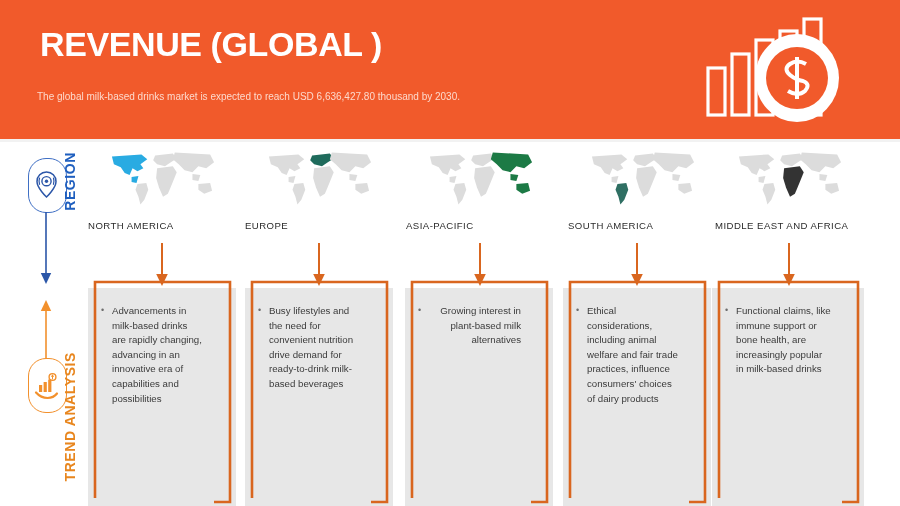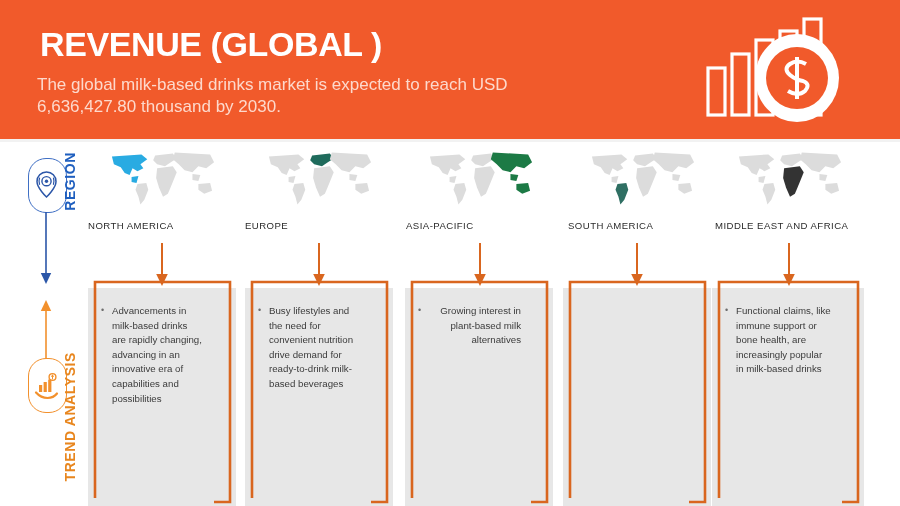--- a/index.html
+++ b/index.html
@@ -18,22 +18,22 @@
     background:#F15A2B;
   }
   .header-title{
     position:absolute;left:40px;top:25px;
     font-size:34px;font-weight:bold;color:#ffffff;
     letter-spacing:-0.4px;
     font-family:"Liberation Sans", sans-serif;
     white-space:nowrap;
   }
   .header-sub{
-    position:absolute;left:37px;top:74px;width:560px;
-    font-size:17px;line-height:22px;color:#fdd9cc;
+    position:absolute;left:37px;top:86px;width:560px;
+    font-size:10px;line-height:22px;color:#fdd9cc;
     font-family:"Liberation Sans", sans-serif;
   }
   .header-icon{position:absolute;left:700px;top:12px;width:165px;height:115px;}
   .header-rule{position:absolute;left:0;top:139px;width:900px;height:3px;background:#f2f2f2;}
 
   
   .vlabel{
     position:absolute;
     writing-mode:vertical-rl;
     transform:rotate(180deg);
@@ -275,20 +275,23 @@
           <li>Growing interest in plant-based milk alternatives</li>
         </ul>
       </div>
       <div class="card" style="left: 563px; width: 148px;">
         <div class="card-box"></div>
         <div class="bracket">
         <svg viewBox="0 0 148 226" width="148" height="226" preserveAspectRatio="none" xmlns="http://www.w3.org/2000/svg">
           <path d="M7 218 L7 2 L142 2 L142 222 L126 222" fill="none" stroke="#D9661F" stroke-width="2.6"></path>
         </svg>
      </div>
+        <ul class="card-ul">
+          <li>Ethical considerations, including animal welfare and fair trade practices, influence consumers' choices of dairy products</li>
+        </ul>
       </div>
       <div class="card" style="left: 712px; width: 152px;">
         <div class="card-box"></div>
         <div class="bracket">
         <svg viewBox="0 0 152 226" width="152" height="226" preserveAspectRatio="none" xmlns="http://www.w3.org/2000/svg">
           <path d="M7 218 L7 2 L146 2 L146 222 L130 222" fill="none" stroke="#D9661F" stroke-width="2.6"></path>
         </svg>
      </div>
         <ul class="card-ul">
           <li>Functional claims, like immune support or bone health, are increasingly popular in milk-based drinks</li>

